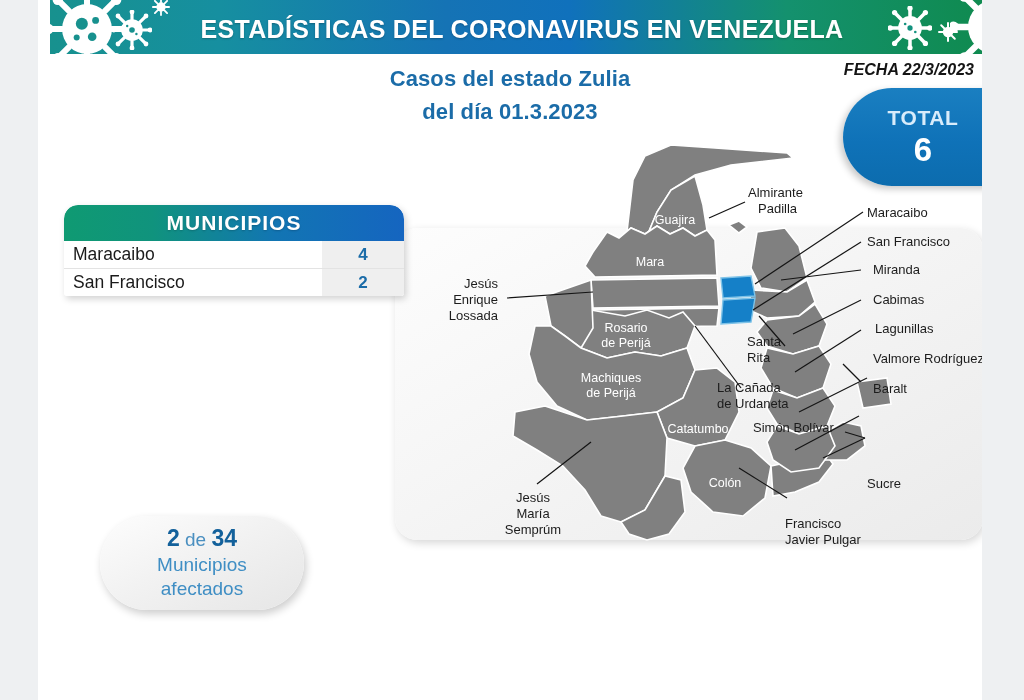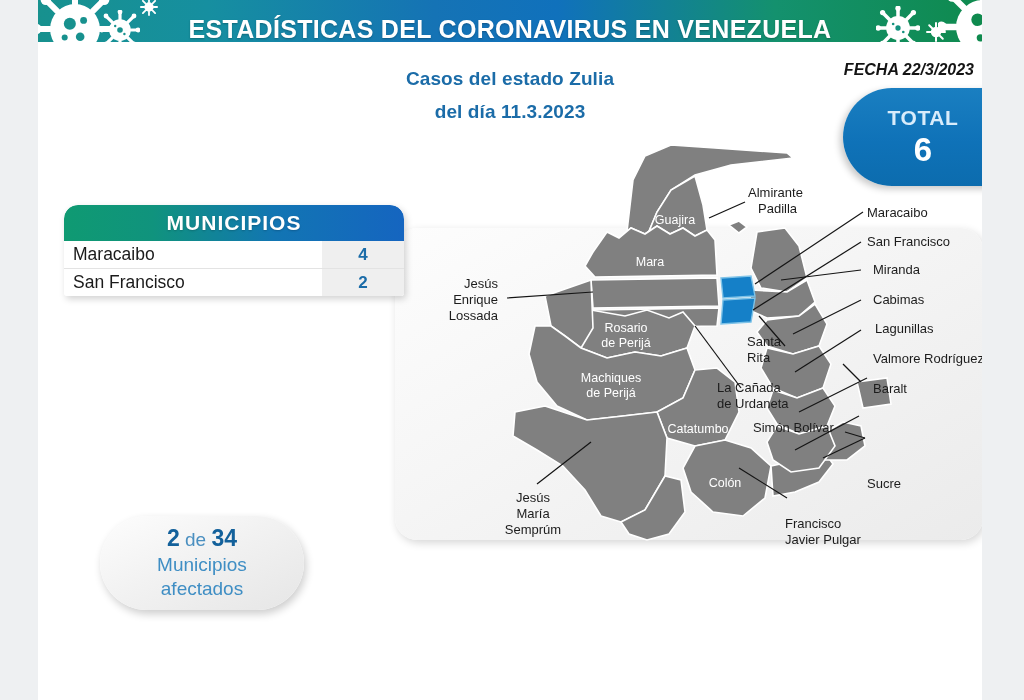--- a/index.html
+++ b/index.html
@@ -10,41 +10,41 @@
     overflow:hidden;
     position:relative;
   }
   #page{
     position:absolute;left:38px;top:0;width:944px;height:700px;
     background:#ffffff;overflow:hidden;
   }
 
   
   #header{
-    position:absolute;left:0;top:0;width:944px;height:42px;
+    position:absolute;left:12px;top:0;width:944px;height:54px;
     background:linear-gradient(90deg,#17918e 0%,#168fa0 18%,#1573b5 42%,#1071bc 55%,#14916e 78%,#0f8a4e 100%);
     overflow:hidden;
   }
   #header-title{
     position:absolute;left:0;top:0;width:944px;height:58px;
     display:flex;align-items:center;justify-content:center;
     color:#ffffff;font-weight:bold;font-size:25px;letter-spacing:.3px;
     text-shadow:0 1px 2px rgba(0,0,0,.25);
     z-index:4;
   }
   .virus{position:absolute;z-index:2;}
   .virus svg{display:block;}
 
   
   #title-block{
     position:absolute;left:0;top:62px;width:944px;text-align:center;
     z-index:3;
   }
   #title-line1,#title-line2{
-    color:#1b6ca8;font-weight:bold;font-size:19px;line-height:33px;
+    color:#1b6ca8;font-weight:bold;font-size:22px;line-height:33px;
     letter-spacing:.1px;
   }
 
   
   #fecha{
     position:absolute;right:8px;top:61px;
     font-size:16px;font-weight:bold;font-style:italic;color:#141414;
     z-index:5;
   }
 
@@ -273,21 +273,21 @@
           <circle cx="44" cy="42" r="7"></circle>
             <circle cx="62" cy="52" r="5"></circle>
             <circle cx="47" cy="62" r="4"></circle>
         </g>
       </svg>
     </div>
   </div>
 
   <div id="title-block">
     <div id="title-line1">Casos del estado Zulia</div>
-    <div id="title-line2">del día 11.3.2023</div>
+    <div id="title-line2">del día 01.3.2023</div>
   </div>
 
   <div id="fecha">FECHA 22/3/2023</div>
 
   <div id="total-badge">
     <div id="total-label">TOTAL</div>
     <div id="total-value">6</div>
   </div>
 
   <div id="table-card">

